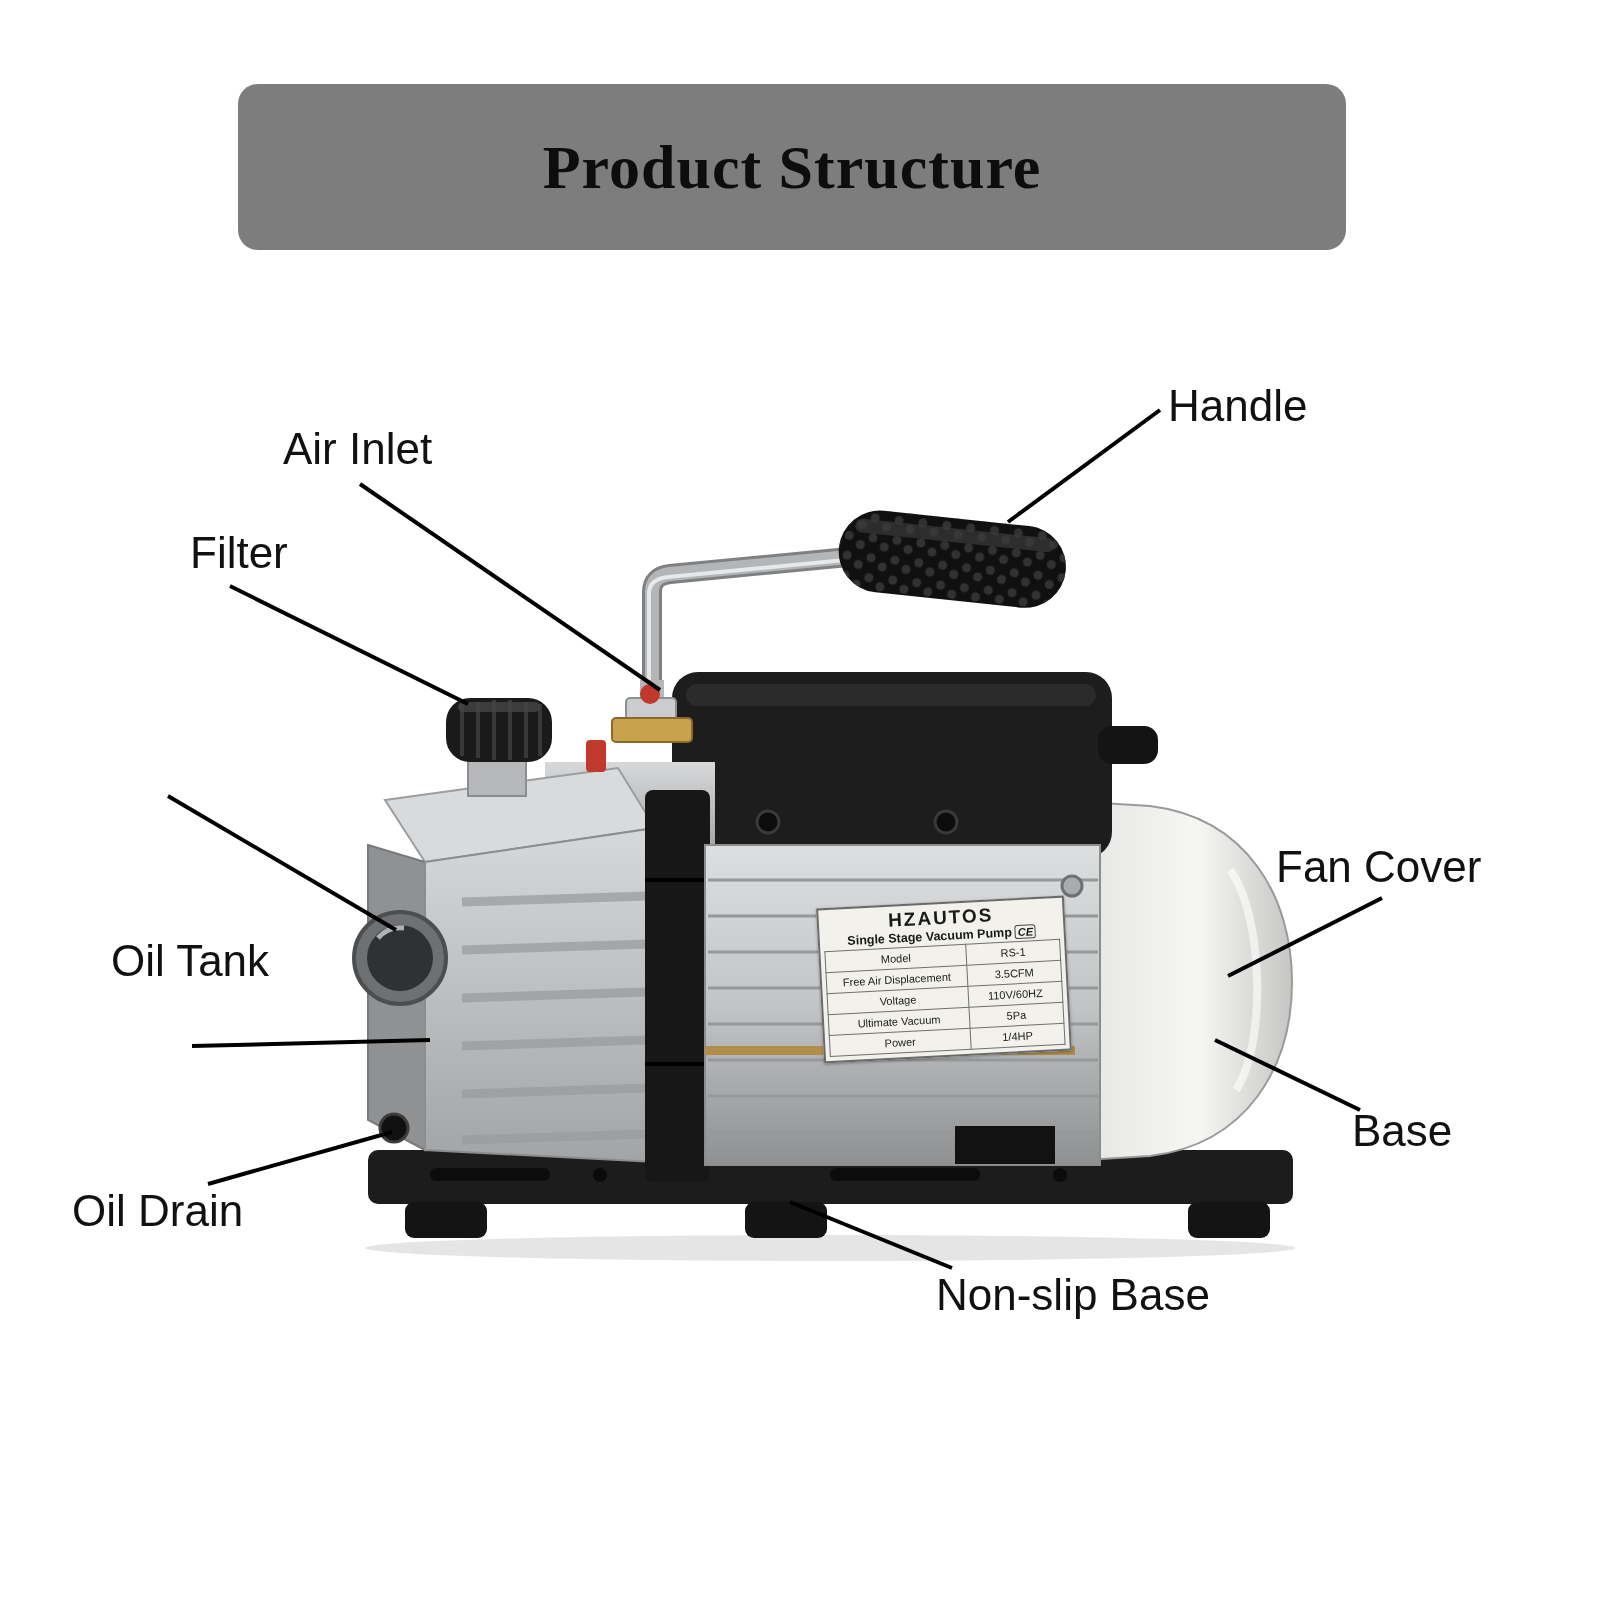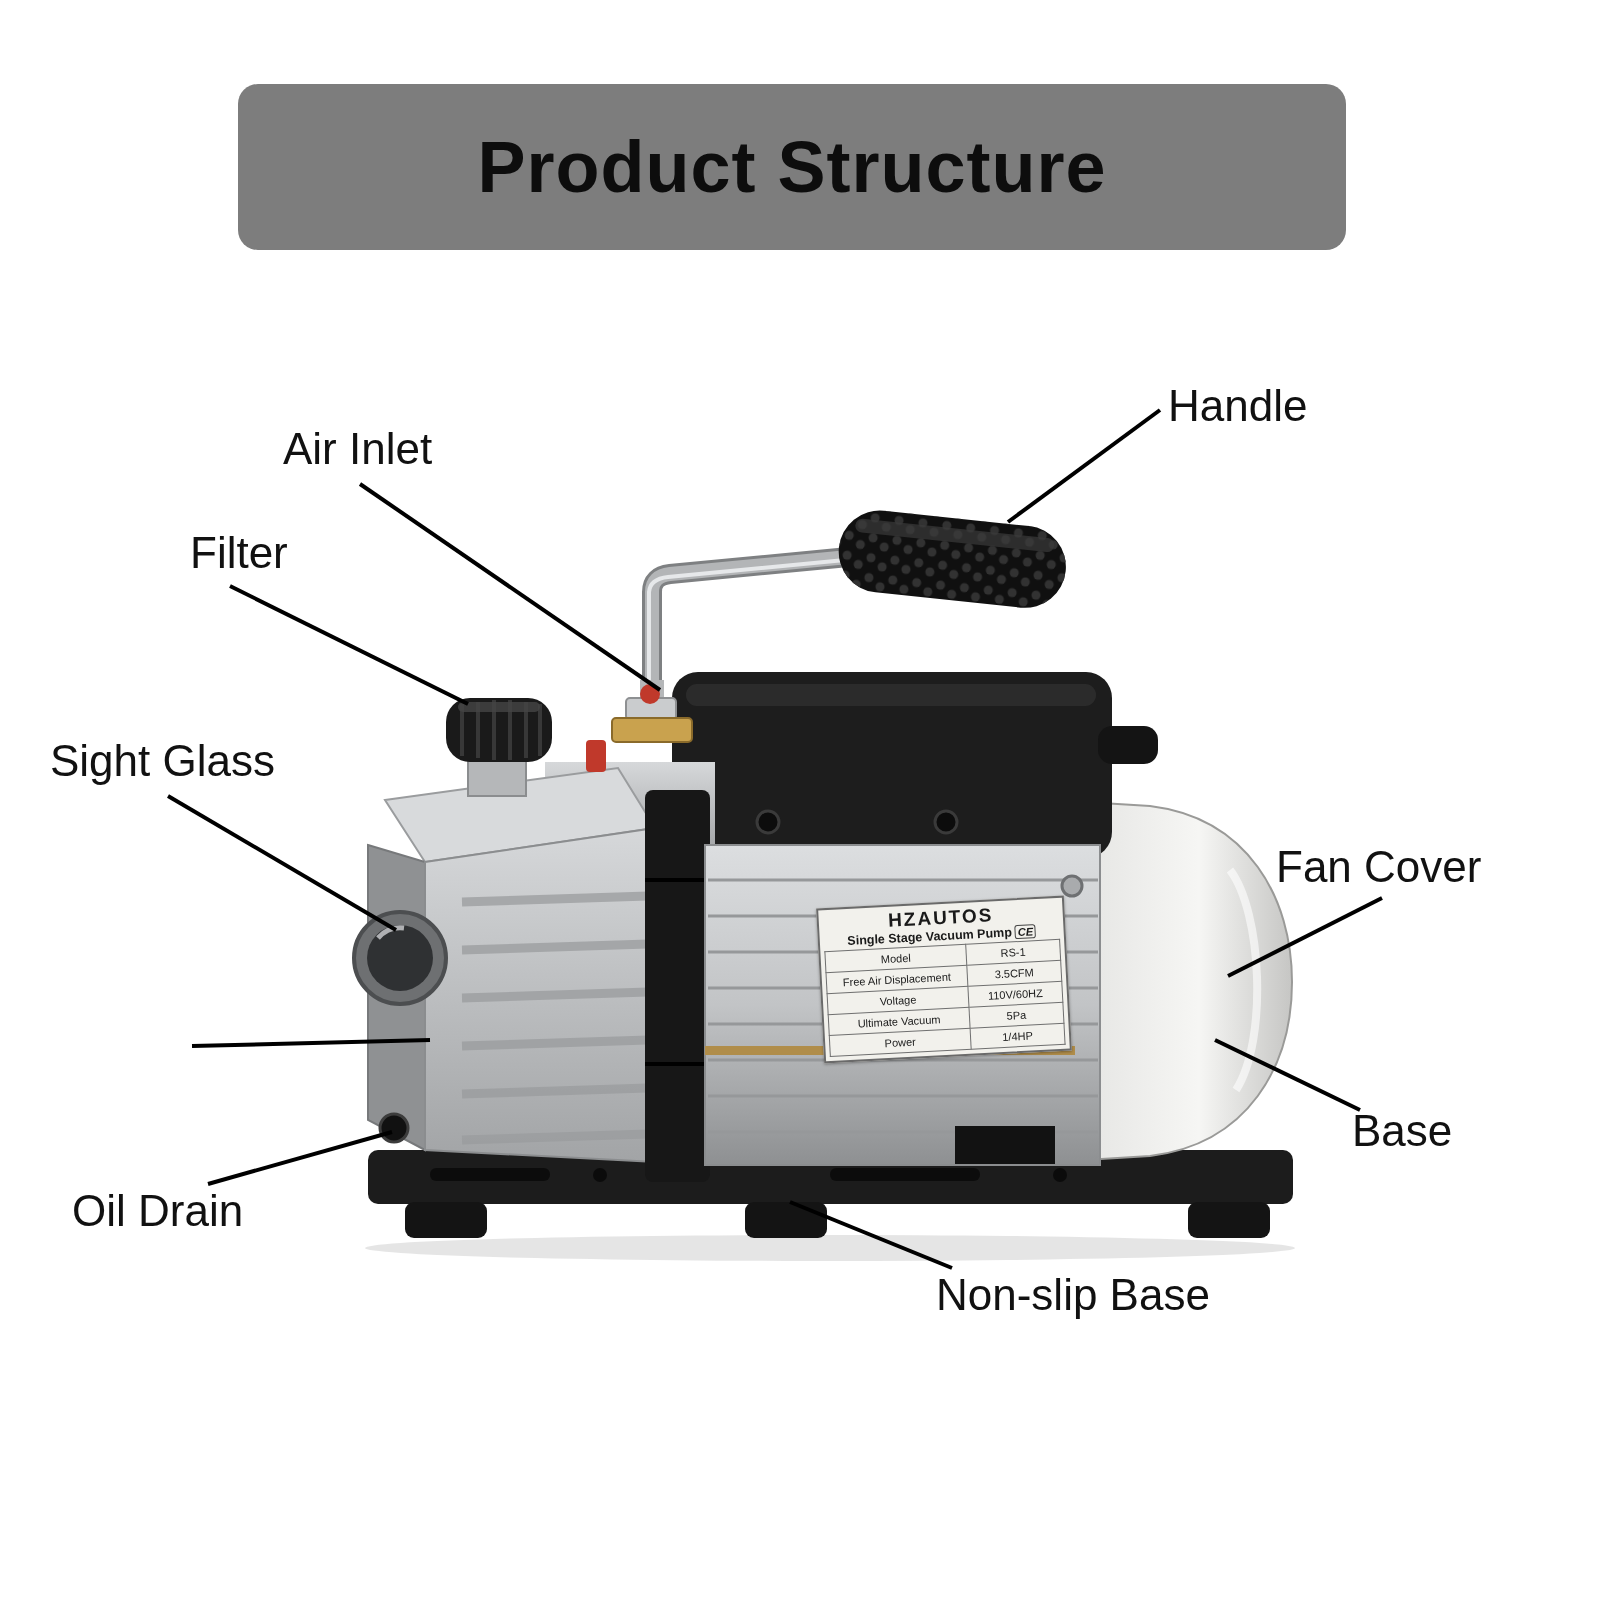--- a/index.html
+++ b/index.html
@@ -1,22 +1,22 @@
 <!DOCTYPE html>
 <html><head>
 <meta charset="utf-8">
 <style>
   html,body{margin:0;padding:0;background:#ffffff;}
   .stage{position:relative;width:1600px;height:1600px;background:#ffffff;overflow:hidden;
          font-family:"Liberation Sans", sans-serif;color:#111;}
   .art{position:absolute;left:0;top:0;width:1600px;height:1600px;}
   .title-banner{position:absolute;left:238px;top:84px;width:1108px;height:166px;
                 background:#7d7d7d;border-radius:20px;display:flex;align-items:center;justify-content:center;}
-  .title-banner h1{margin:0;font-size:72px;font-weight:800;letter-spacing:1px;color:#0d0d0d;
-                   font-family:Liberation Sans, sans-serif;}
+  .title-banner h1{margin:0;font-size:62px;font-weight:800;letter-spacing:1px;color:#0d0d0d;
+                   font-family:Liberation Serif, serif;}
   .part-label{position:absolute;font-size:44px;font-weight:400;color:#111;white-space:nowrap;line-height:1.12;}
   .part-label.center{text-align:center;white-space:normal;}
   .spec-plate{position:absolute;left:820px;top:902px;width:248px;background:#f2f1ec;
               border:2px solid #6a6a6a;transform:rotate(-3deg);box-shadow:0 1px 3px rgba(0,0,0,.35);
               padding:3px 4px 4px 4px;box-sizing:border-box;color:#1a1a1a;}
   .sp-brand{font-weight:bold;font-size:19px;text-align:center;letter-spacing:2px;}
   .sp-sub{font-size:12.5px;font-weight:bold;text-align:center;padding-bottom:2px;}
   .sp-sub .ce{font-style:italic;font-size:11px;border:1px solid #444;border-radius:3px;padding:0 2px;margin-left:3px;}
   .spec-plate table{width:100%;border-collapse:collapse;table-layout:fixed;}
   .spec-plate td{border:1px solid #6f6f6f;font-size:11px;padding:1px 3px;height:18px;}
@@ -170,22 +170,22 @@
     </g>
   </svg>
 
   <div class="title-banner">
     <h1>Product Structure</h1>
   </div>
 
   <div class="part-label" style="left:1168px;top:381px;">Handle</div>
   <div class="part-label" style="left:283px;top:424px;">Air Inlet</div>
   <div class="part-label" style="left:190px;top:528px;">Filter</div>
-  <div class="part-label" style="left:50px;top:736px;">Sight Glass</div>
   <div class="part-label center" style="left:60px;top:936px;width:260px;">
+    <div>Oil Tank</div>
   </div>
   <div class="part-label" style="left:72px;top:1186px;">Oil Drain</div>
   <div class="part-label" style="left:1276px;top:842px;">Fan Cover</div>
   <div class="part-label" style="left:1352px;top:1106px;">Base</div>
   <div class="part-label" style="left:936px;top:1270px;">Non-slip Base</div>
 
   <div class="spec-plate">
     <div class="sp-brand">HZAUTOS</div>
     <div class="sp-sub">
       <span>Single Stage Vacuum Pump</span><span class="ce">CE</span>

